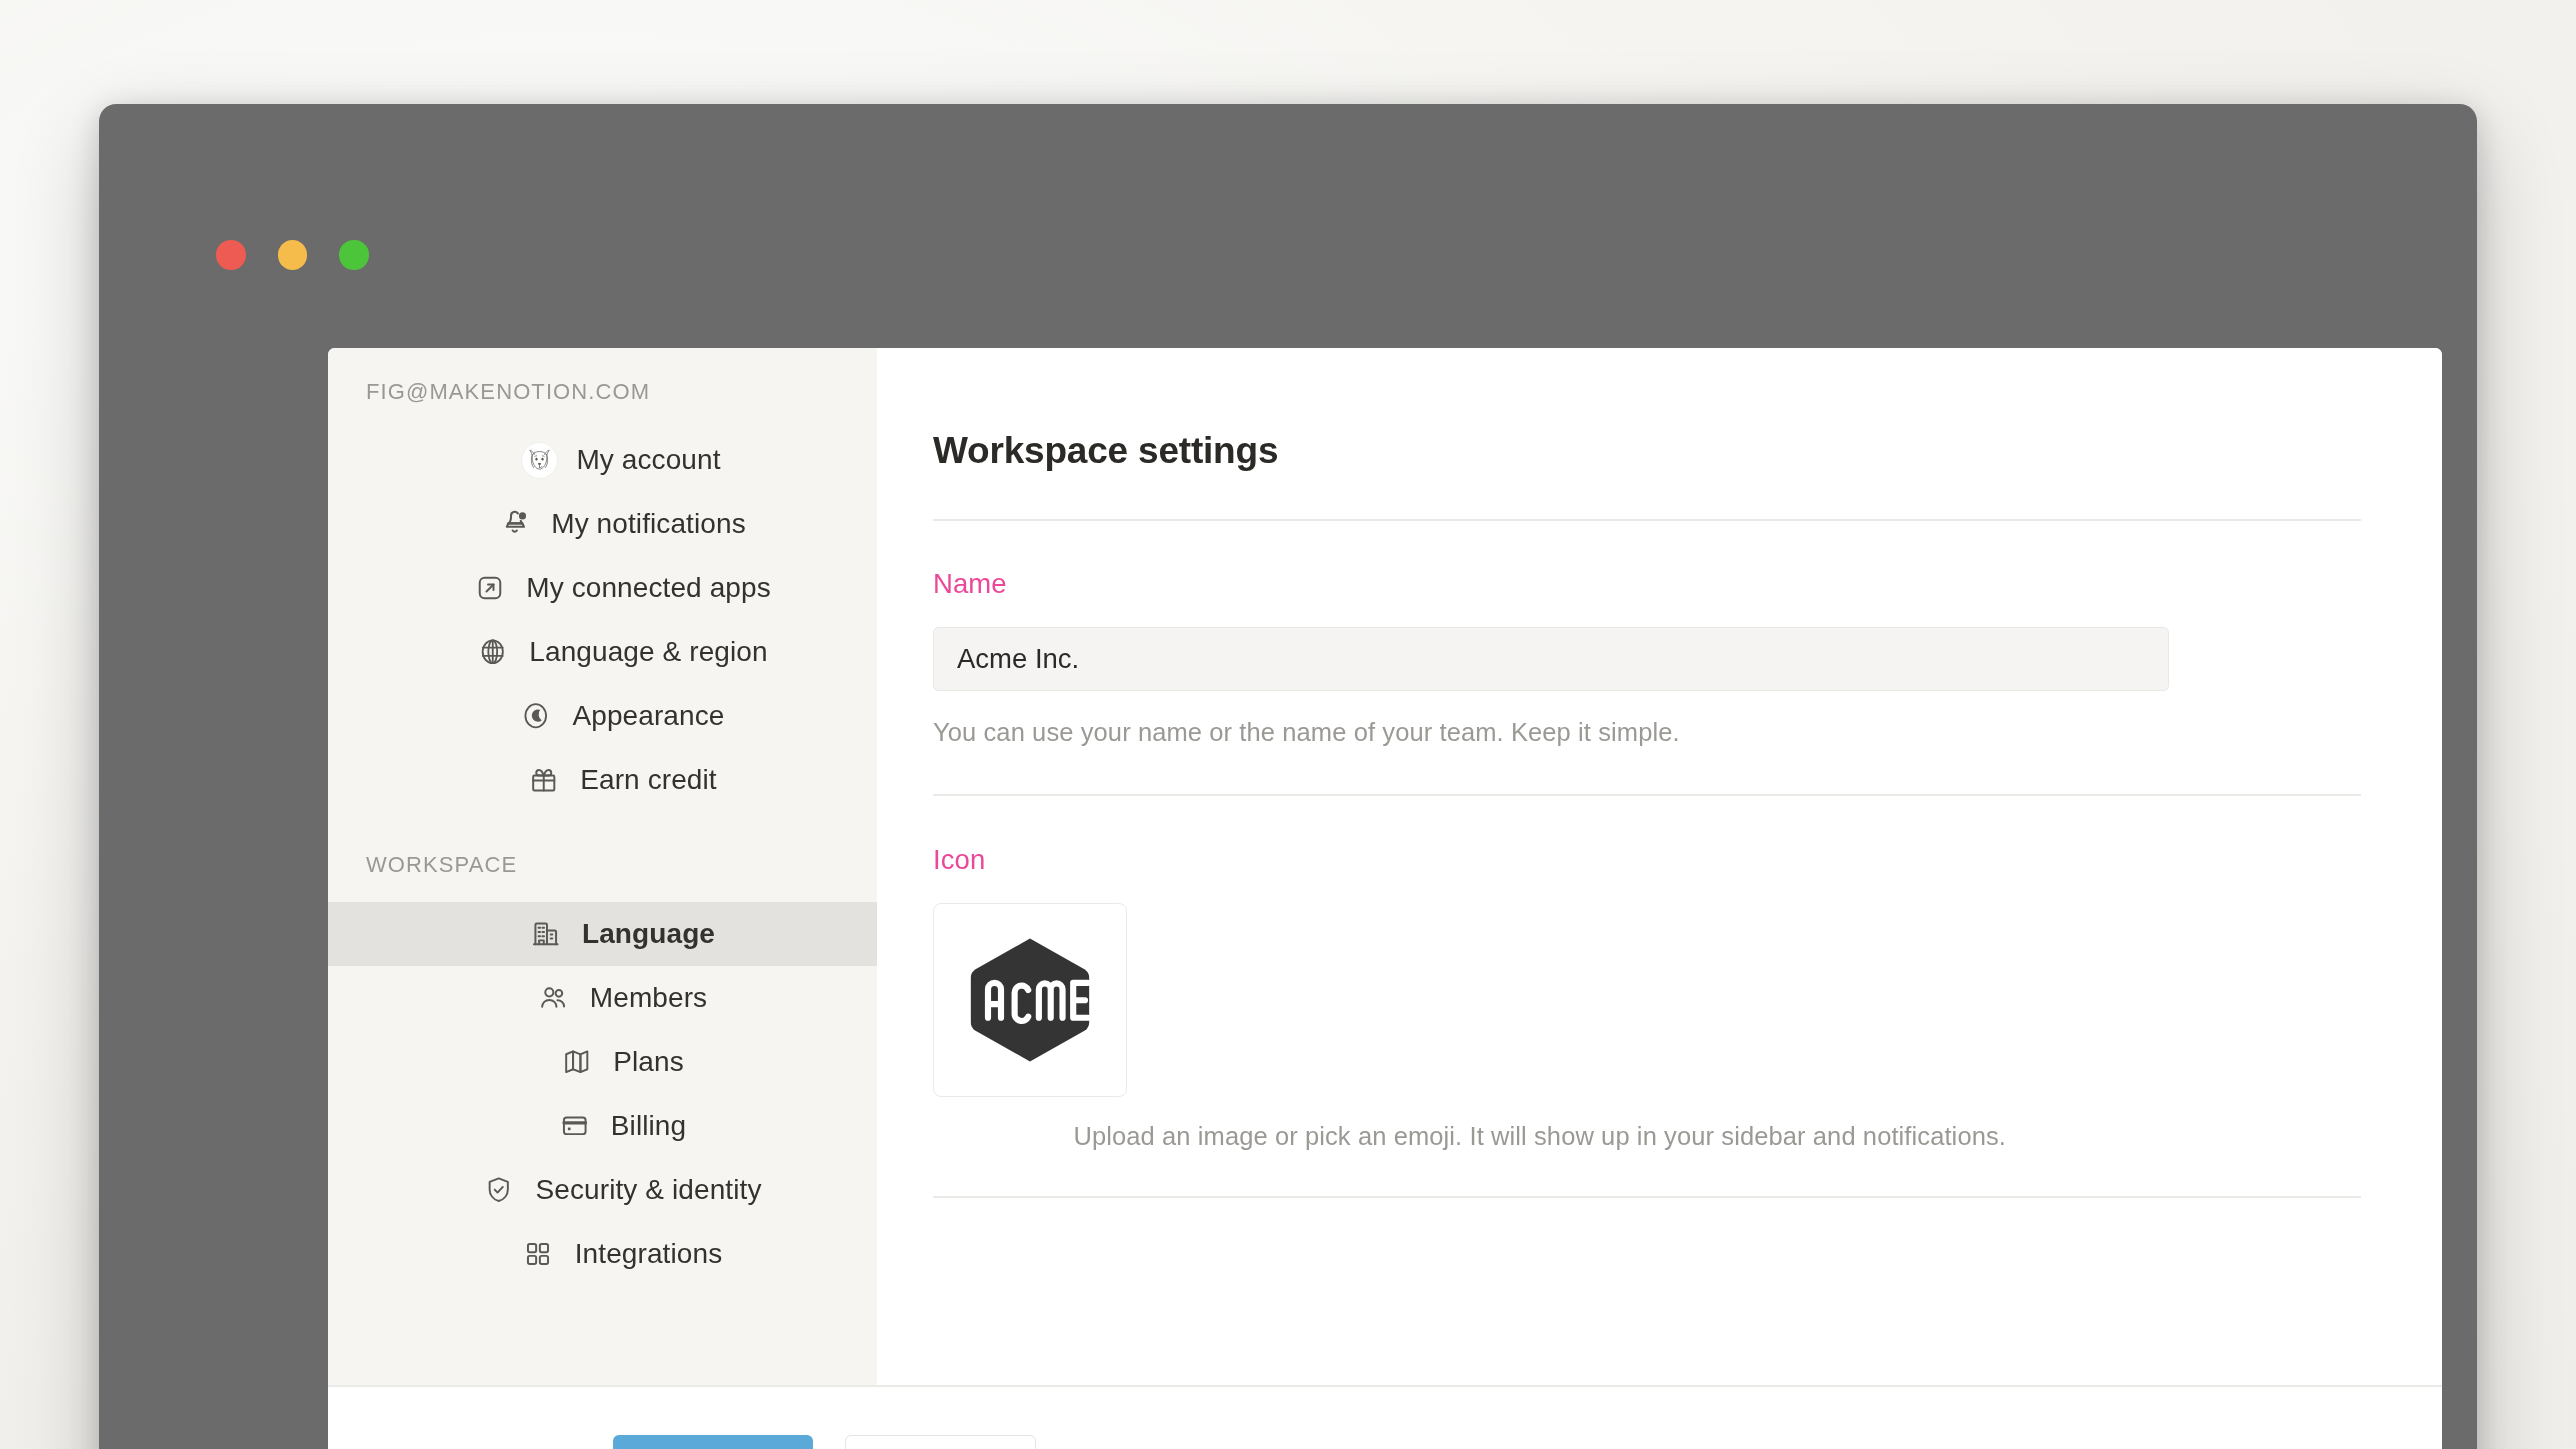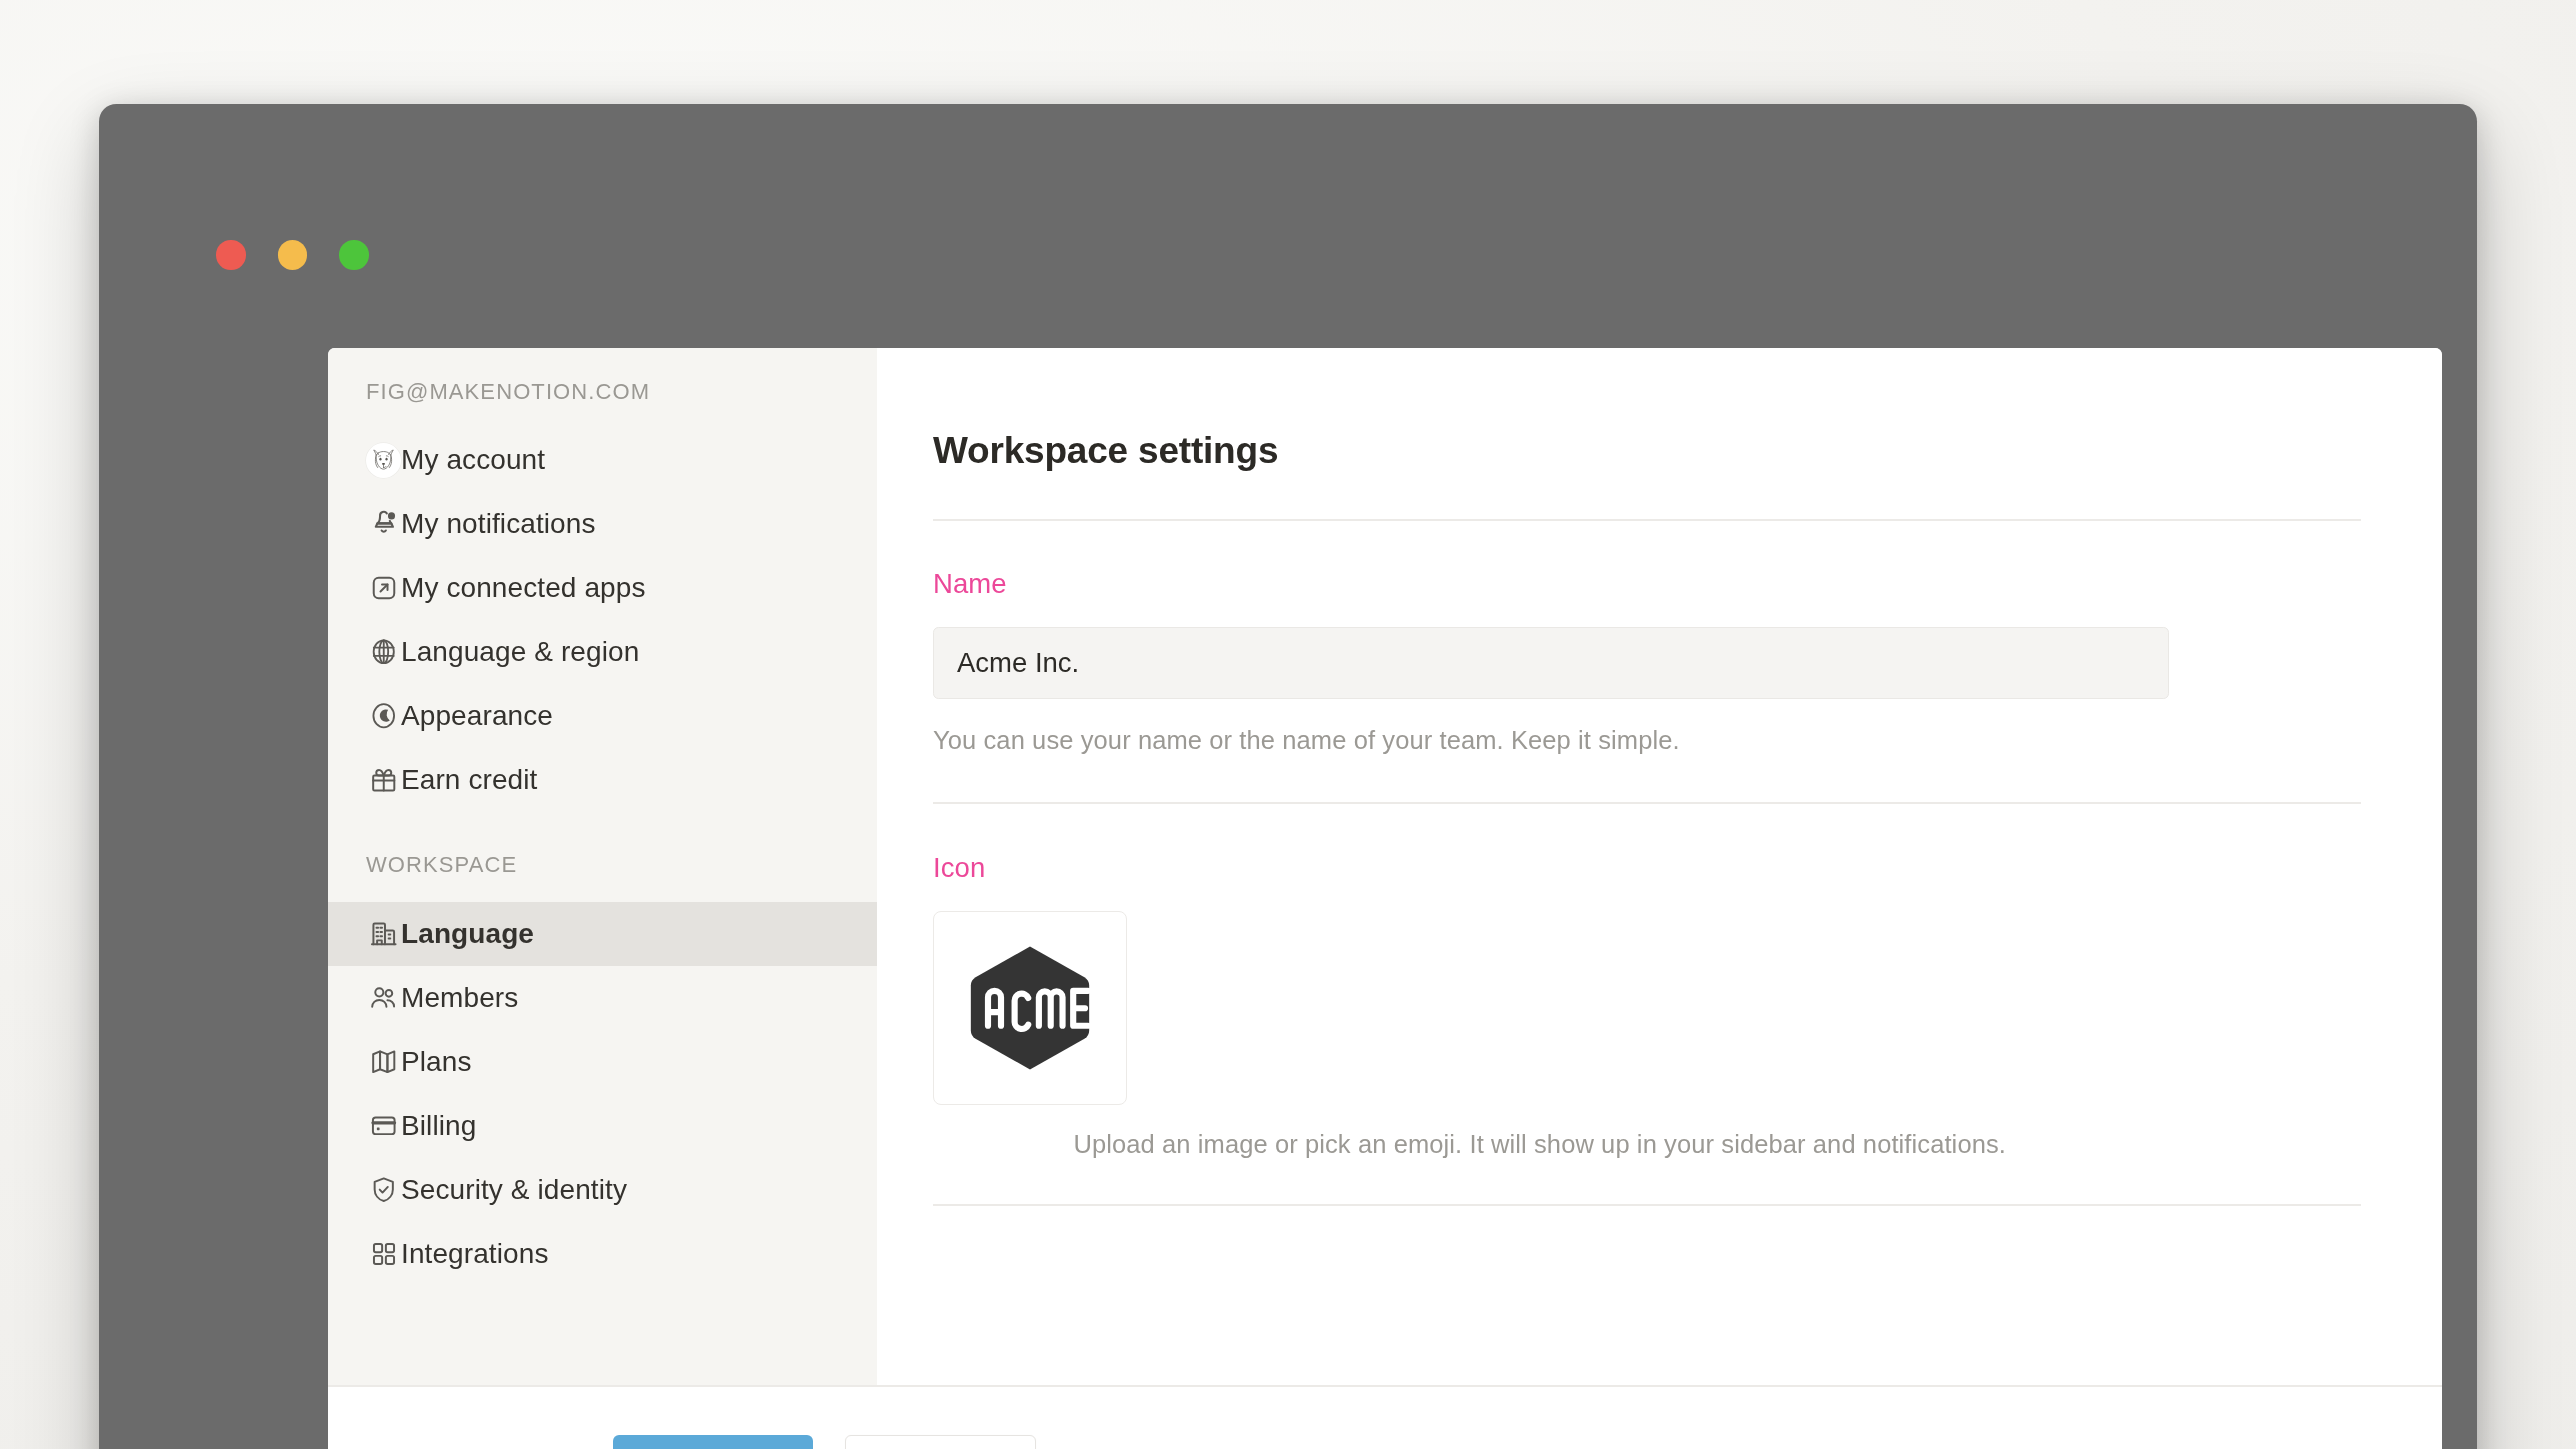--- a/index.html
+++ b/index.html
@@ -91,21 +91,23 @@
     padding: 0 0 0 38px;
   }
   #sidebar-account-email { margin-bottom: 23px; }
   #sidebar-workspace-label { margin-top: 40px; margin-bottom: 24px; }
 
   .sidebar-item {
     display: flex;
     align-items: center;
     height: 64px;
     padding-left: 38px;
+    gap: 19px;
     cursor: pointer;
+    justify-content: center;
   }
   .sidebar-item.active { background: #e4e2de; }
 
   .sidebar-item .ico {
     width: 35px;
     height: 35px;
     flex: 0 0 35px;
     display: flex;
     align-items: center;
     justify-content: center;
@@ -166,21 +168,21 @@
     font-size: 27.5px;
     color: #ec4899;
     letter-spacing: 0.1px;
   }
   #name-label { padding-top: 47px; }
   #icon-label { padding-top: 48px; }
 
   #workspace-name-input {
     margin-top: 27px;
     width: 1236px;
-    height: 72px;
+    height: 64px;
     background: #f5f4f2;
     border: 1.3px solid #eae8e5;
     border-radius: 5.4px;
     font-size: 27.5px;
     color: #2c2a26;
     padding: 0 23px;
     font-family: "Liberation Sans", sans-serif;
     outline: none;
     display: flex;
     align-items: center;

